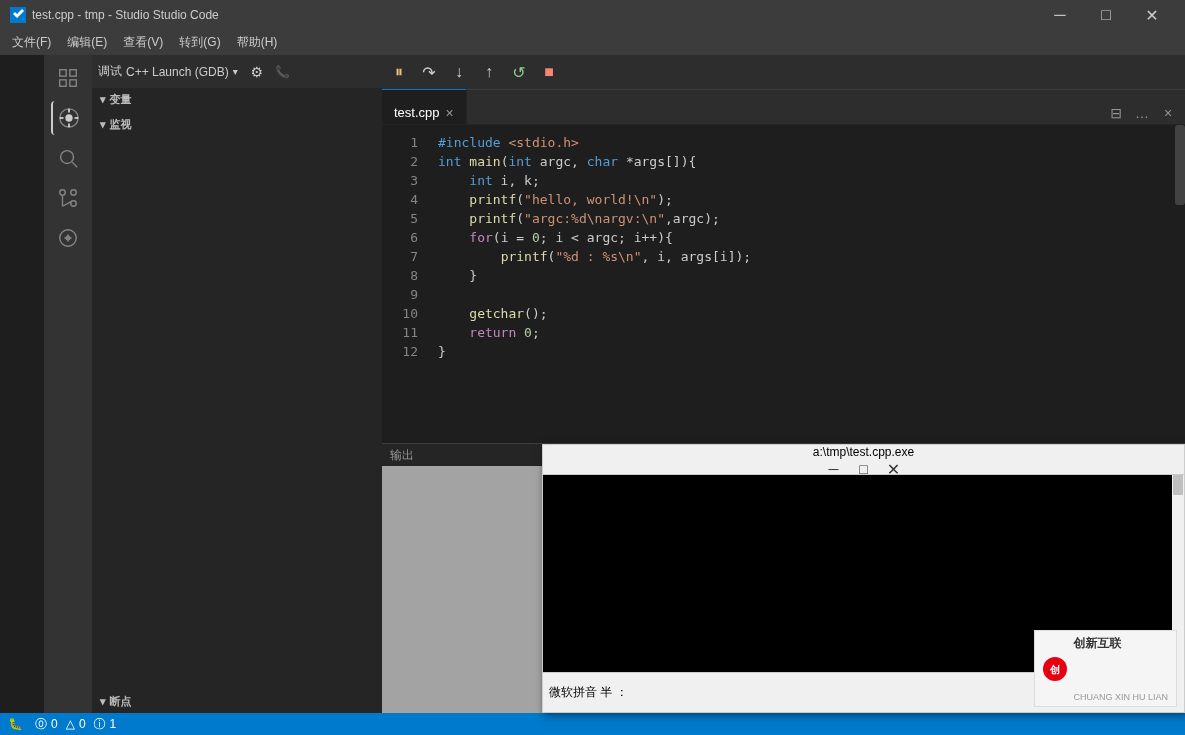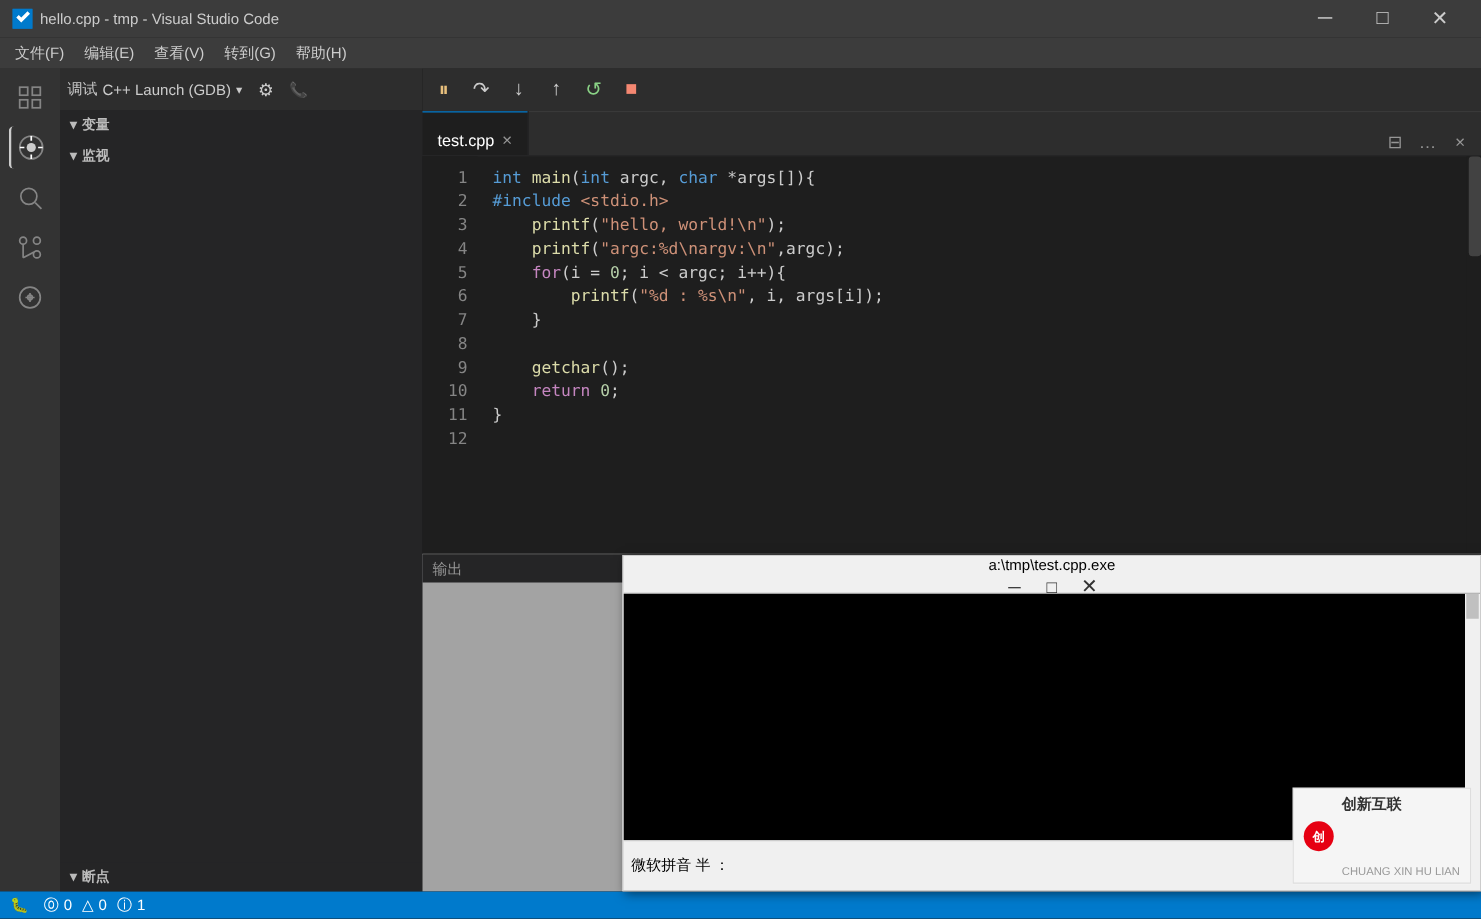--- a/index.html
+++ b/index.html
@@ -17,21 +17,21 @@
     #titlebar-controls { display: flex; gap: 0; }
     .title-btn { width: 46px; height: 30px; display: flex; align-items: center; justify-content: center; cursor: pointer; font-size: 16px; color: #cccccc; }
 
     
     #menubar {
       display: flex; align-items: center; background: #3c3c3c; height: 25px; padding: 0 4px;
     }
     .menu-item { padding: 2px 8px; cursor: pointer; font-size: 12px; color: #cccccc; }
 
     
-    #main { display: flex; height: calc(735px - 55px - 22px); }
+    #main { display: flex; height: calc(735px - 55px - 22px); margin-left: 44px; }
 
     
     #activity-bar {
       width: 48px; background: #333333; display: flex; flex-direction: column; align-items: center; padding: 6px 0; gap: 6px;
     }
     .activity-icon {
       width: 34px; height: 34px; display: flex; align-items: center; justify-content: center;
       cursor: pointer; color: #858585; font-size: 20px; border-radius: 4px;
     }
     .activity-icon.active { color: #ffffff; border-left: 2px solid #007acc; }
@@ -52,21 +52,21 @@
     .debug-btn { width: 22px; height: 22px; display: flex; align-items: center; justify-content: center; cursor: pointer; color: #cccccc; font-size: 14px; border-radius: 3px; }
 
     
     #editor-area { flex: 1; display: flex; flex-direction: column; background: #1e1e1e; position: relative; }
 
     
     #tab-bar {
       height: 35px; background: #2d2d2d; display: flex; align-items: flex-end; border-bottom: 1px solid #252526;
     }
     .tab {
-      height: 35px; padding: 4px 12px; display: flex; align-items: flex-end; gap: 6px;
+      height: 35px; padding: 16px 12px; display: flex; align-items: flex-start; gap: 6px;
       background: #2d2d2d; color: #969696; cursor: pointer; font-size: 13px; border-right: 1px solid #252526;
       position: relative;
     }
     .tab.active { background: #1e1e1e; color: #ffffff; }
     .tab.active::after { content: ''; position: absolute; top: 0; left: 0; right: 0; height: 1px; background: #007acc; }
     .tab-close { font-size: 14px; color: #969696; cursor: pointer; }
     #tab-actions { margin-left: auto; display: flex; gap: 4px; padding: 0 6px; align-items: center; }
     .tab-action-btn { width: 22px; height: 22px; display: flex; align-items: center; justify-content: center; cursor: pointer; color: #969696; font-size: 14px; }
 
     
@@ -136,21 +136,21 @@
 <body>
 
 <div id="titlebar">
   <div id="titlebar-left">
     <div id="titlebar-logo">
       <svg width="16" height="16" viewBox="0 0 16 16">
         <path fill="#007acc" d="M0 0h16v16H0z"></path>
         <path fill="white" d="M12 2l-5 5-2-2-2 2 4 4 7-7z"></path>
       </svg>
     </div>
-    <span id="titlebar-title">hello.cpp - tmp - Visual Studio Code</span>
+    <span id="titlebar-title">test.cpp - tmp - Studio Studio Code</span>
   </div>
   <div id="titlebar-controls">
     <div class="title-btn">─</div>
     <div class="title-btn">□</div>
     <div class="title-btn close">✕</div>
   </div>
 </div>
 
 <div id="menubar">
   <span class="menu-item">文件(F)</span>
@@ -284,22 +284,23 @@
         <div>5</div>
         <div>6</div>
         <div>7</div>
         <div>8</div>
         <div>9</div>
         <div>10</div>
         <div>11</div>
         <div>12</div>
       </div>
       <div id="code-content">
+        <div class="code-line"><span class="kw">#include</span> <span class="inc">&lt;stdio.h&gt;</span></div>
         <div class="code-line"><span class="kw">int</span> <span class="func">main</span><span class="punc">(</span><span class="kw">int</span> argc<span class="punc">,</span> <span class="kw">char</span> <span class="punc">*</span>args[]<span class="punc">){</span></div>
-        <div class="code-line"><span class="kw">#include</span> <span class="inc">&lt;stdio.h&gt;</span></div>
+        <div class="code-line">    <span class="kw">int</span> i<span class="punc">,</span> k<span class="punc">;</span></div>
         <div class="code-line">    <span class="func">printf</span><span class="punc">(</span><span class="str">"hello, world!\n"</span><span class="punc">);</span></div>
         <div class="code-line">    <span class="func">printf</span><span class="punc">(</span><span class="str">"argc:%d\nargv:\n"</span><span class="punc">,</span>argc<span class="punc">);</span></div>
         <div class="code-line">    <span class="kw2">for</span><span class="punc">(</span>i <span class="punc">=</span> <span class="num">0</span><span class="punc">;</span> i <span class="punc">&lt;</span> argc<span class="punc">;</span> i<span class="punc">++){</span></div>
         <div class="code-line">        <span class="func">printf</span><span class="punc">(</span><span class="str">"%d : %s\n"</span><span class="punc">,</span> i<span class="punc">,</span> args<span class="punc">[</span>i<span class="punc">]);</span></div>
         <div class="code-line">    <span class="punc">}</span></div>
         <div class="code-line"></div>
         <div class="code-line">    <span class="func">getchar</span><span class="punc">();</span></div>
         <div class="code-line">    <span class="kw2">return</span> <span class="num">0</span><span class="punc">;</span></div>
         <div class="code-line"><span class="punc">}</span></div>
       </div>

